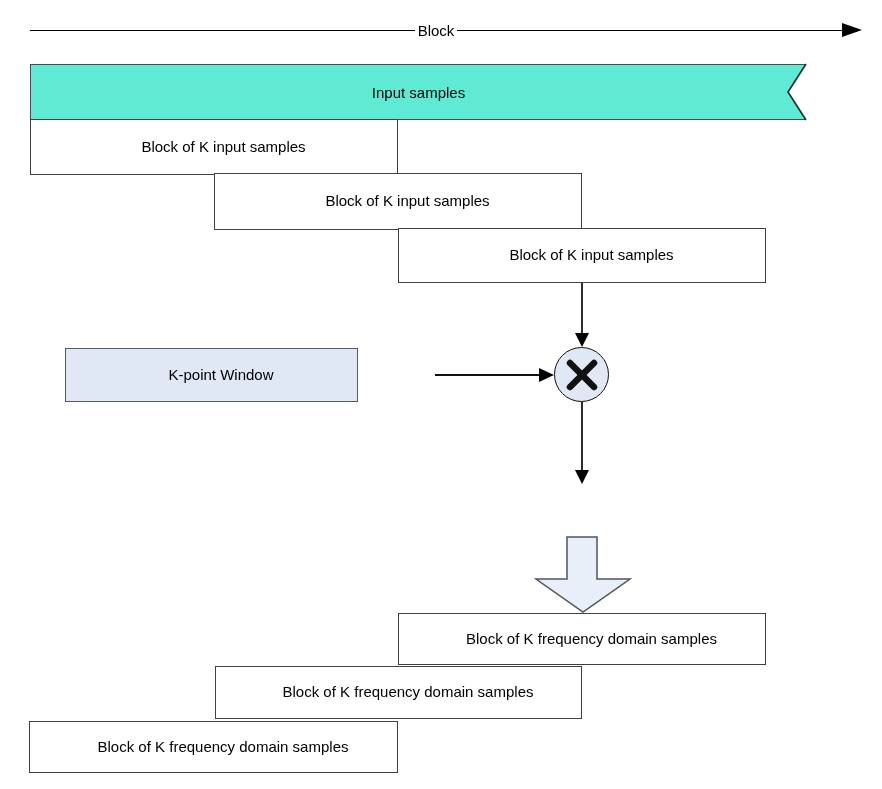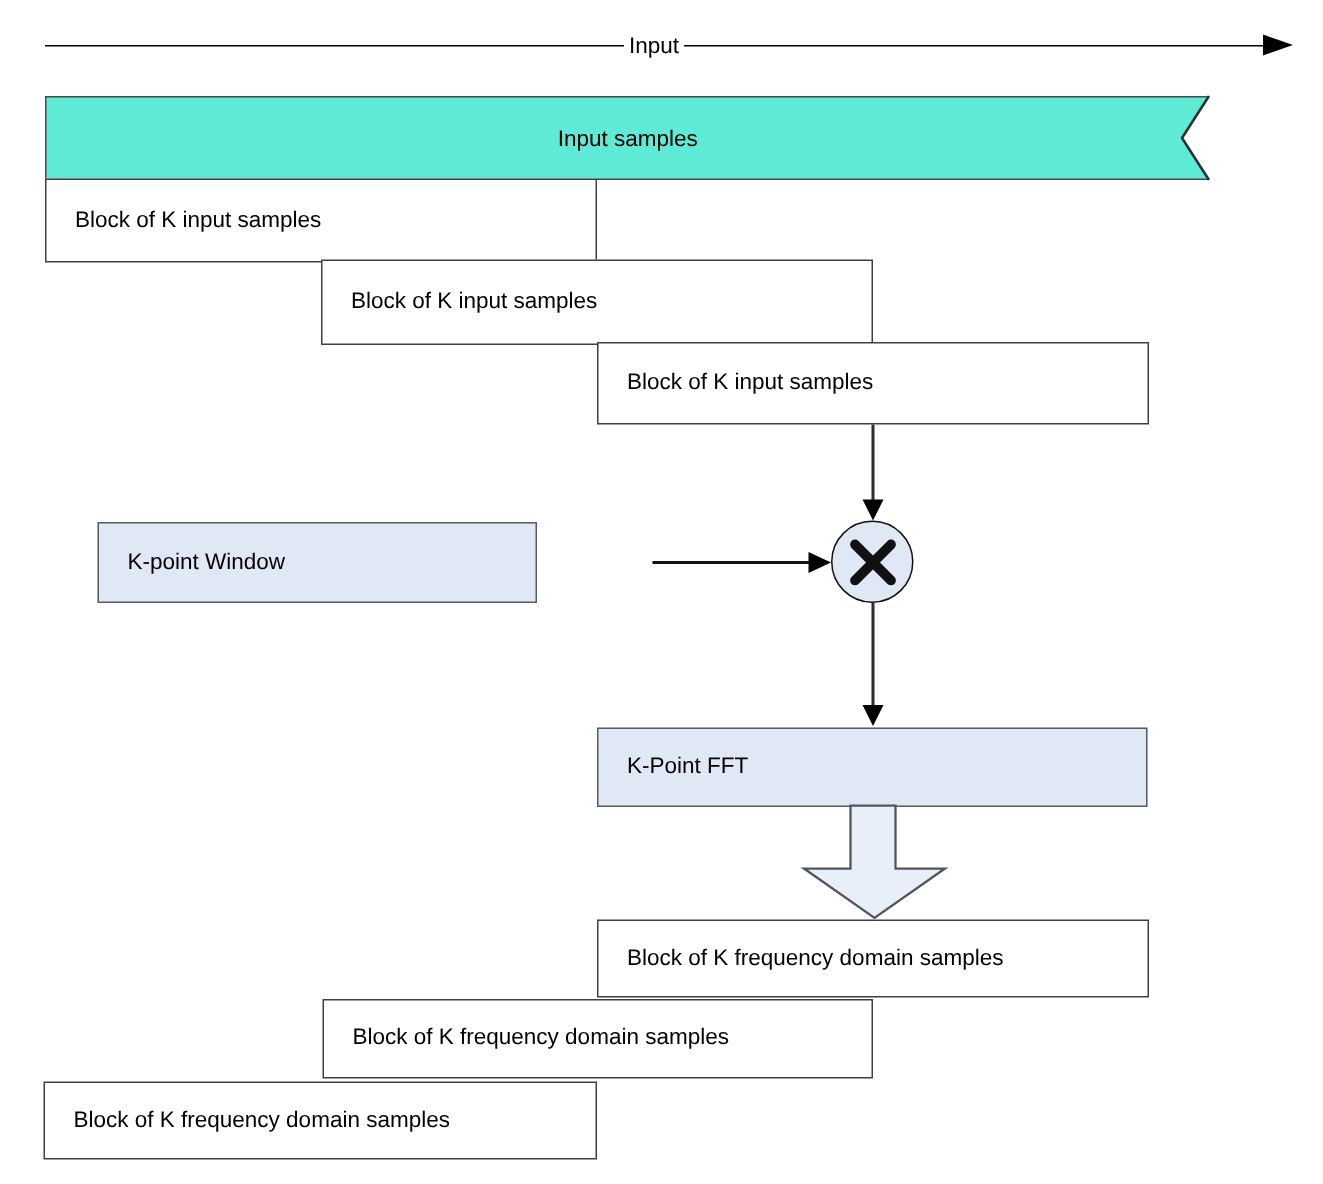--- a/index.html
+++ b/index.html
@@ -3,21 +3,21 @@
 <meta charset="utf-8">
 <style>
   html, body { margin:0; padding:0; background:#ffffff; }
   .canvas {
     position:relative; width:882px; height:789px; background:#ffffff;
     font-family:"Liberation Sans", sans-serif; font-size:15px; color:#000;
     overflow:hidden;
   }
   .box {
     position:absolute; box-sizing:border-box;
-    display:flex; align-items:center; 
+    display:flex; align-items:center; justify-content:center;
     border:1.5px solid #404040; background:#ffffff;
     text-align:center; line-height:1.1;padding-left:19px;
   }
   .blue { background:var(--fill-light-blue,#dfe8f4); border-color:#565b63; }
 
   
   .time-axis { position:absolute; left:30px; top:17px; width:832px; height:26px;
                display:flex; align-items:center; }
   .tline { flex:1; height:0; border-top:1.6px solid #000; }
   .time-label { padding:0 3px; white-space:nowrap; }
@@ -49,21 +49,21 @@
 
   .block-arrow { position:absolute; left:530px; top:536px; }
 </style>
 </head>
 <body>
 
 <div class="canvas">
 
   <div class="time-axis">
     <div class="tline"></div>
-    <div class="time-label">Input</div>
+    <div class="time-label">Block</div>
     <div class="tline"></div>
     <div class="head-right"></div>
   </div>
 
   <div class="stream">
     <span>Input samples</span>
   </div>
   <svg class="torn" width="26" height="58">
     <polyline points="22,1 4,29 22,57" fill="#ffffff" stroke="#2f2f2f" stroke-width="1.7"></polyline>
   </svg>
@@ -91,23 +91,20 @@
   <div class="mult">
     <svg width="34" height="34" viewBox="0 0 34 34">
       <line x1="5" y1="5" x2="29" y2="29" stroke="#111" stroke-width="6.5" stroke-linecap="round"></line>
       <line x1="29" y1="5" x2="5" y2="29" stroke="#111" stroke-width="6.5" stroke-linecap="round"></line>
     </svg>
   </div>
 
   <div class="vline" style="left:581px; top:402px; height:69px;"></div>
   <div class="head-down" style="left:575px; top:470px;"></div>
 
-  <div class="box blue" style="left:398px; top:485px; width:367px; height:53px;">
-    <span>K-Point FFT</span>
-  </div>
 
   <svg class="block-arrow" width="106" height="78">
     <polygon points="37,1 67,1 67,43 100,43 53,76 6,43 37,43" fill="var(--arrow-fill,#e9eff8)" stroke="#4f5560" stroke-width="1.5"></polygon>
   </svg>
 
   <div class="box" style="left:398px; top:613px; width:368px; height:52px;">
     <span>Block of K frequency domain samples</span>
   </div>
   <div class="box" style="left:215px; top:666px; width:367px; height:53px;">
     <span>Block of K frequency domain samples</span>

